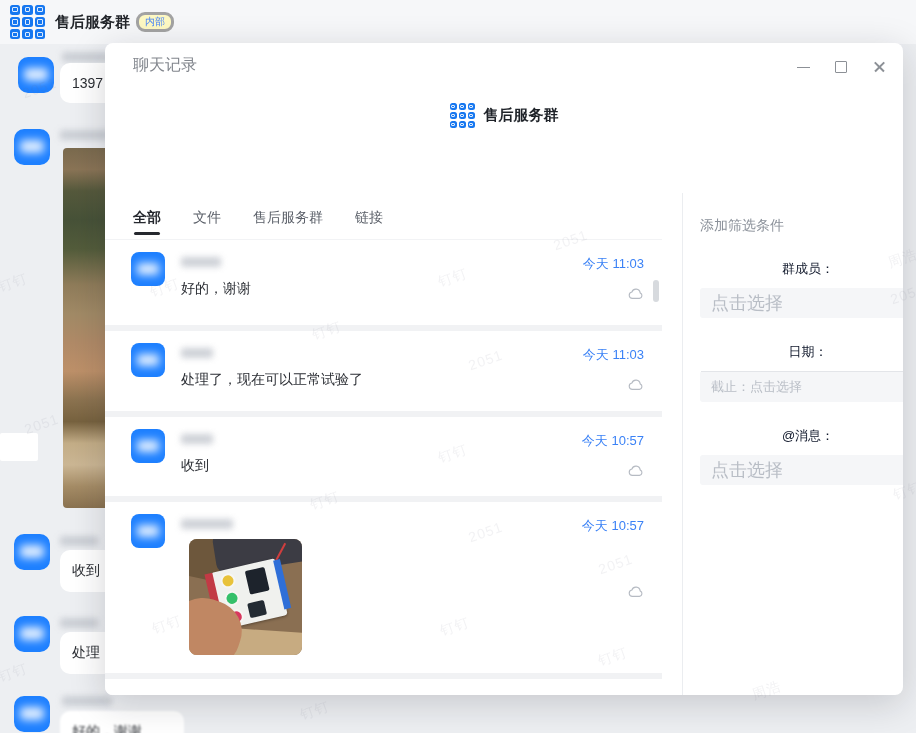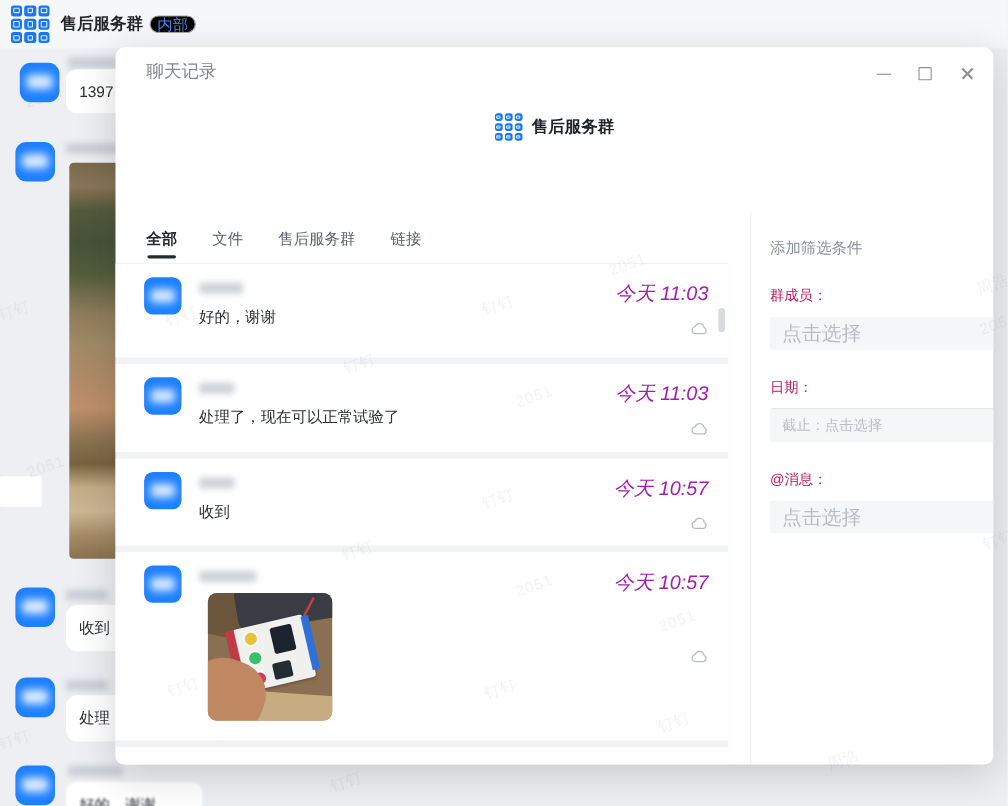--- a/index.html
+++ b/index.html
@@ -12,21 +12,21 @@
   
   .top-header{position:absolute;left:0;top:0;width:916px;height:44px;background:#f6f7f9;z-index:1;display:flex;align-items:center;}
   .grid-icon{display:grid;grid-template-columns:repeat(3,1fr);grid-template-rows:repeat(3,1fr);gap:2px;}
   .grid-icon i{background:#1677f0;border-radius:2.5px;position:relative;display:block;}
   .grid-icon i::after{content:"";position:absolute;inset:24%;border:1px solid rgba(255,255,255,.85);border-radius:1px;}
   .gi-36{width:35px;height:35px;margin:0 10px 0 10px;}
   .gi-26{width:25px;height:25px;}
   .th-text{display:flex;flex-direction:column;justify-content:center;line-height:1.25;}
   .th-title-row{display:flex;align-items:center;gap:6px;}
   .th-title{font-size:15px;font-weight:bold;color:#23262b;}
-  .th-badge{font-size:14px;color:#4a86f7;background:#000000;border:1px solid #a3a3a3;border-radius:9px;padding:1px 6px;line-height:12px;}
+  .th-badge{font-size:10px;color:#4a86f7;background:#fef9c3;border:3px solid #a3a3a3;border-radius:9px;padding:1px 6px;line-height:12px;}
   .th-sub{font-size:13px;color:#9ba0a8;margin-top:2px;}
   
   .bg-chat{position:absolute;inset:44px 0 0 0;background:#edeff2;z-index:0;}
   .bg-avatar{position:absolute;width:36px;height:36px;border-radius:10px;background:#1e80ff;overflow:hidden;}
   .bg-avatar::after{content:"";position:absolute;left:18%;top:30%;width:64%;height:38%;background:rgba(255,255,255,.85);border-radius:4px;filter:blur(4px);}
   .name-blur{position:absolute;height:10px;background:#c5c9d0;border-radius:2px;filter:blur(3px);opacity:.85;}
   .bg-bubble{position:absolute;background:#ffffff;border-radius:10px;font-size:14px;color:#2b2e33;padding:12px 12px;white-space:nowrap;}
   .bg-photo{position:absolute;left:63px;top:104px;width:57px;height:360px;border-radius:4px 0 0 4px;
     background:linear-gradient(180deg,#7a6a4e 0%,#8a7456 6%,#55593c 12%,#475238 20%,#535c3b 28%,#8f7c5a 38%,#a18a66 46%,#b08a67 54%,#bd9069 62%,#8c7350 70%,#77623f 76%,#c3ad87 82%,#cbb694 88%,#a58c66 94%,#8a7250 100%);}
   .bg-whitebox{position:absolute;left:0;top:389px;width:38px;height:28px;background:#fff;border-radius:2px;}
@@ -55,21 +55,21 @@
   
   .msg-list{position:absolute;left:0;top:197px;width:557px;height:455px;background:#f1f2f4;}
   .msg-row{background:#fff;padding:12px 18px 0 26px;box-sizing:border-box;display:flex;margin-bottom:6px;position:relative;}
   .msg-avatar{width:34px;height:34px;border-radius:8px;background:#1e80ff;flex:0 0 auto;position:relative;overflow:hidden;}
   .msg-avatar::after{content:"";position:absolute;left:18%;top:32%;width:64%;height:36%;background:rgba(255,255,255,.85);border-radius:3px;filter:blur(4px);}
   .msg-main{flex:1;margin-left:16px;min-width:0;}
   .msg-nameblur{width:40px;height:10px;background:#c5c9d0;border-radius:2px;filter:blur(3px);opacity:.85;margin-top:5px;}
   .msg-nameblur.wide{width:52px;}
   .msg-text{font-size:14px;color:#2b2e34;margin-top:13px;padding-bottom:16px;}
   .msg-side{width:96px;flex:0 0 auto;display:flex;flex-direction:column;align-items:flex-end;}
-  .msg-time{font-size:18px;color:#a21caf;margin-top:3px;white-space:nowrap;font-style:italic;}
+  .msg-time{font-size:13px;color:#3b82f6;margin-top:3px;white-space:nowrap;}
   .cloud-wrap{margin-top:13px;}
   .cloud-wrap.low{margin-top:49px;}
   
   .msg-photo{width:113px;height:116px;border-radius:8px;overflow:hidden;position:relative;background:#8a6f52;margin:10px 0 14px 8px;cursor:pointer;}
   .ph-dark{position:absolute;left:22%;top:-12%;width:90%;height:36%;background:#3c3c44;border-radius:10px;transform:rotate(-9deg);}
   .ph-wood-top{position:absolute;left:-5%;top:-5%;width:40%;height:40%;background:#6d573c;transform:rotate(12deg);}
   .ph-panel{position:absolute;left:24%;top:22%;width:58%;height:50%;background:#f0f1ee;transform:rotate(-13deg);border-radius:3px;box-shadow:0 1px 3px rgba(0,0,0,.35);}
   .ph-red{position:absolute;left:-9%;top:0;width:12%;height:100%;background:#c23a45;}
   .ph-blue{position:absolute;right:-8%;top:4%;width:11%;height:86%;background:#2f6fd8;}
   .ph-btn{position:absolute;width:11px;height:11px;border-radius:50%;}
@@ -79,21 +79,21 @@
   .ph-disp1{position:absolute;left:52%;top:10%;width:30%;height:42%;background:#1d232c;border-radius:2px;}
   .ph-disp2{position:absolute;left:44%;top:66%;width:26%;height:26%;background:#232b33;border-radius:2px;}
   .ph-hand{position:absolute;left:-16%;top:52%;width:62%;height:58%;background:#c08763;border-radius:45%;transform:rotate(18deg);}
   .ph-floor{position:absolute;left:-4%;bottom:-8%;width:110%;height:30%;background:#c7ab81;transform:rotate(4deg);}
   .ph-wire{position:absolute;left:76%;top:2%;width:2px;height:34%;background:#d03e3e;transform:rotate(28deg);}
   
   .scroll-thumb{position:absolute;left:548px;top:237px;width:6px;height:22px;background:#d7dade;border-radius:3px;cursor:pointer;}
   
   .sidebar{position:absolute;left:577px;top:150px;width:252px;height:502px;border-left:1px solid #ebedf0;box-sizing:border-box;padding:24px 18px 0 17px;}
   .sb-title{font-size:14px;color:#8a9099;}
-  .sb-label{font-size:13px;color:#be185d;margin-top:25px;}
+  .sb-label{font-size:13px;color:#0f172a;margin-top:25px;text-align:center;}
   .sb-select{margin-top:10px;height:30px;background:#f5f6f8;border-radius:3px;display:flex;align-items:center;padding:0 11px;font-size:18px;color:#b9bec6;cursor:pointer;}
   .sb-datebox{margin-top:10px;background:#f5f6f8;border-radius:3px;}
   .sb-daterow{height:30px;display:flex;align-items:center;padding:0 11px;font-size:13px;color:#b9bec6;cursor:pointer;}
   .sb-datediv{height:1px;background:#e3e5e9;margin:0 1px;}
   
   .wm-layer{position:absolute;inset:0;z-index:40;pointer-events:none;}
   .wm{position:absolute;font-size:14px;color:rgba(110,116,128,.09);transform:rotate(-19deg);letter-spacing:1px;white-space:nowrap;}
 </style>
 </head>
 <body>

